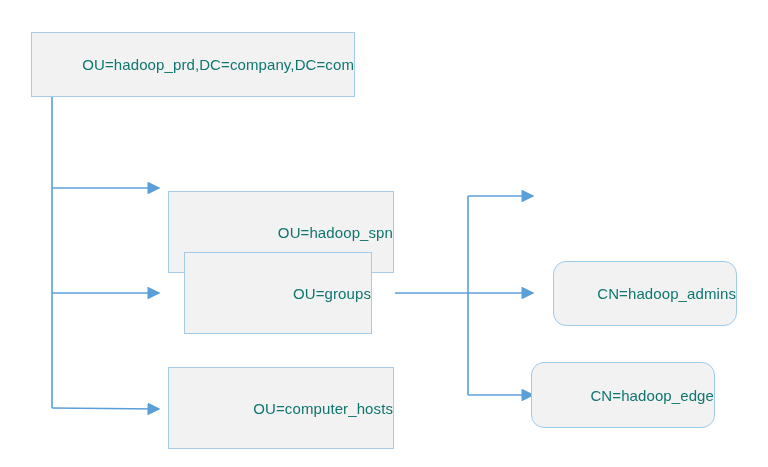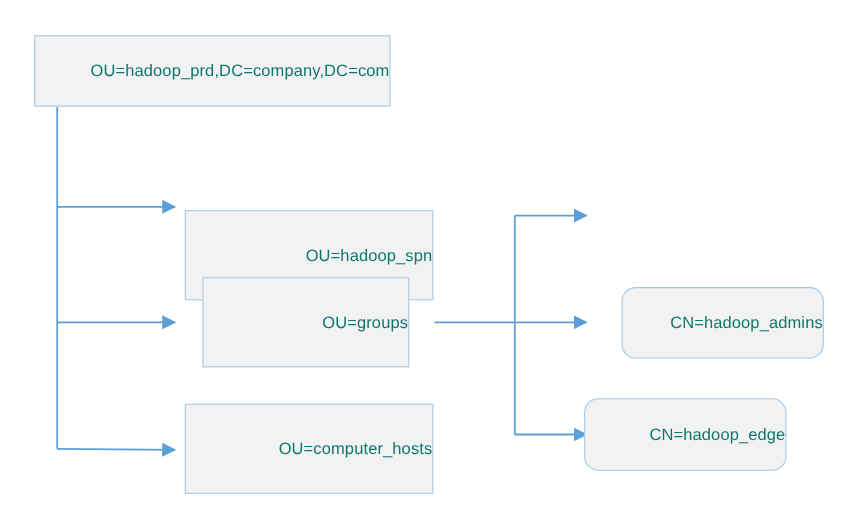--- a/index.html
+++ b/index.html
@@ -38,21 +38,21 @@
   }
   .node.rounded {
     border-radius: 13px;
     border-color: #9ecbec;
   }
   .node-root   { left: 31px;  top: 32px;  width: 324px; height: 65px; padding-left: 10px; }
   .node-spn    { left: 168px; top: 147px; width: 226px; height: 82px; margin-top: 44px; }
   .node-groups { left: 168px; top: 252px; width: 188px; height: 82px; margin-left: 16px; }
   .node-hosts  { left: 168px; top: 367px; width: 226px; height: 82px; padding-left: 19px; }
   .node-users  { left: 543px; top: 163px; width: 184px; height: 67px; }
-  .node-admins { left: 565px; top: 261px; width: 184px; height: 65px; }
+  .node-admins { left: 553px; top: 261px; width: 184px; height: 65px; }
   .node-edge   { left: 531px; top: 362px; width: 184px; height: 66px; }
 </style>
 </head>
 <body>
 
 <div class="canvas">
 
   <svg class="connector-layer" width="768" height="467" viewBox="0 0 768 467">
     <defs>
       <marker id="arrow" viewBox="0 0 10 10" refX="9" refY="5" markerWidth="8" markerHeight="8" orient="auto-start-reverse">

